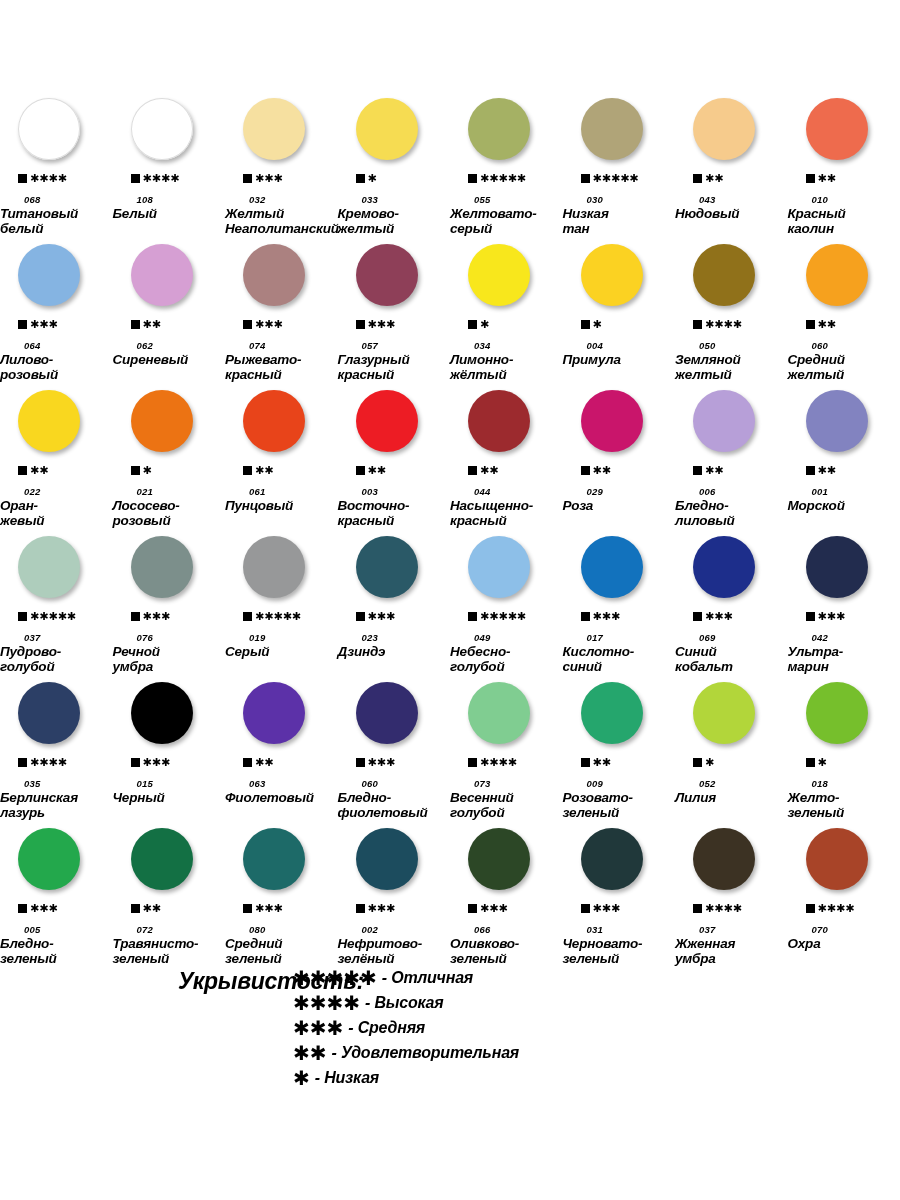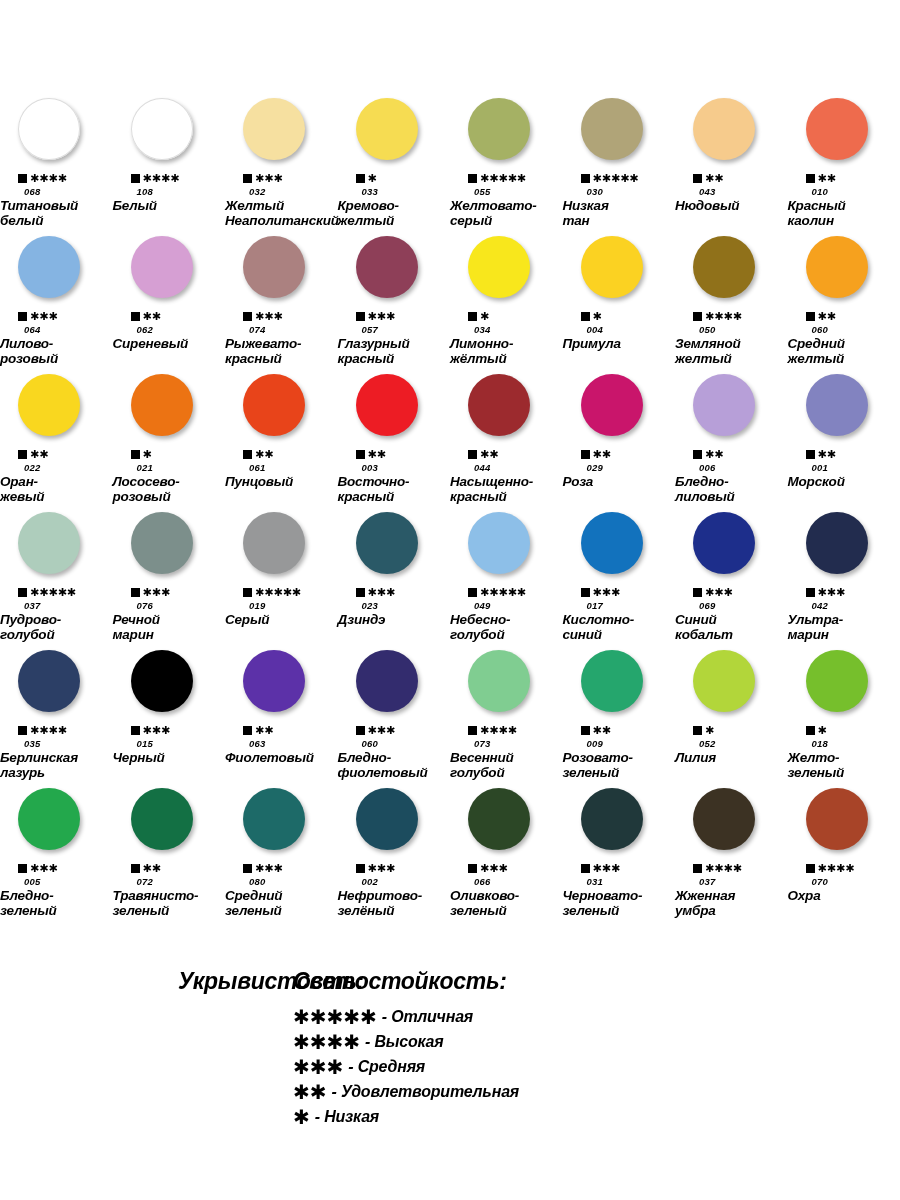--- a/index.html
+++ b/index.html
@@ -76,20 +76,21 @@
     font-weight: bold;
     white-space: nowrap;
   }
   .code {
     padding-left: 24px;
     font-size: 9.5px;
     font-style: italic;
     font-weight: bold;
     line-height: 13px;
     letter-spacing: 0.2px;
+    margin-top: 8px;
   }
   .cname {
     padding-right: 2px;
     font-size: 13.5px;
     font-weight: bold;
     font-style: italic;
     line-height: 15px;
     letter-spacing: -0.2px;
     white-space: pre-line;
     min-height: 32px;
@@ -451,21 +452,21 @@
       <div class="swatch-cell">
         <div class="dot-wrap">
           <div class="dot" style="background: rgb(124, 143, 139);"></div>
         </div>
         <div class="meta-line">
           <span class="opacity-mark opaque"></span>
           <span class="stars">✱✱✱</span>
         </div>
         <div class="code">076</div>
         <div class="cname">Речной
-марин</div>
+умбра</div>
       </div>
       <div class="swatch-cell">
         <div class="dot-wrap">
           <div class="dot" style="background: rgb(151, 152, 153);"></div>
         </div>
         <div class="meta-line">
           <span class="opacity-mark opaque"></span>
           <span class="stars">✱✱✱✱✱</span>
         </div>
         <div class="code">019</div>
@@ -719,21 +720,20 @@
         <div class="cname">Охра</div>
       </div>
     </div>
 </div>
 
 <div id="legend">
   <div class="legend-col" id="legend-opacity">
     <div class="legend-title">Укрывистость:</div>
   </div>
   <div class="legend-col" id="legend-light">
-    <div class="legend-title">Светостойкость:</div>
     <div>
         <div class="legend-row">
           <span class="lstars">✱✱✱✱✱</span>
           <span class="lbl">- Отличная</span>
         </div>
         <div class="legend-row">
           <span class="lstars">✱✱✱✱</span>
           <span class="lbl">- Высокая</span>
         </div>
         <div class="legend-row">

